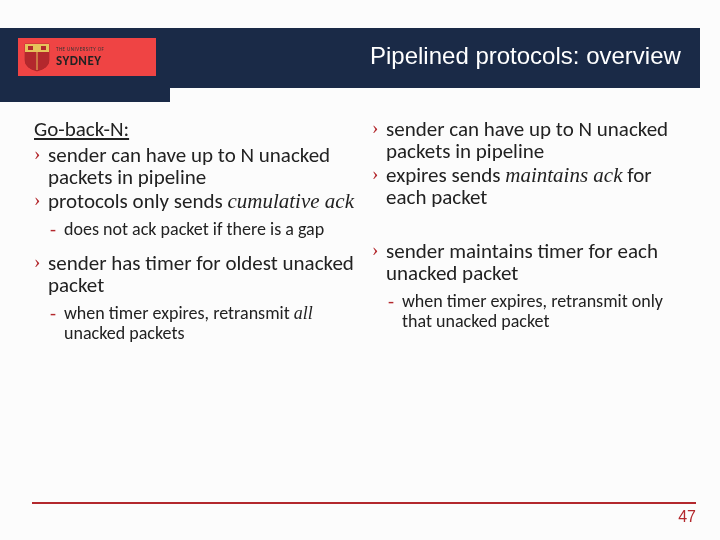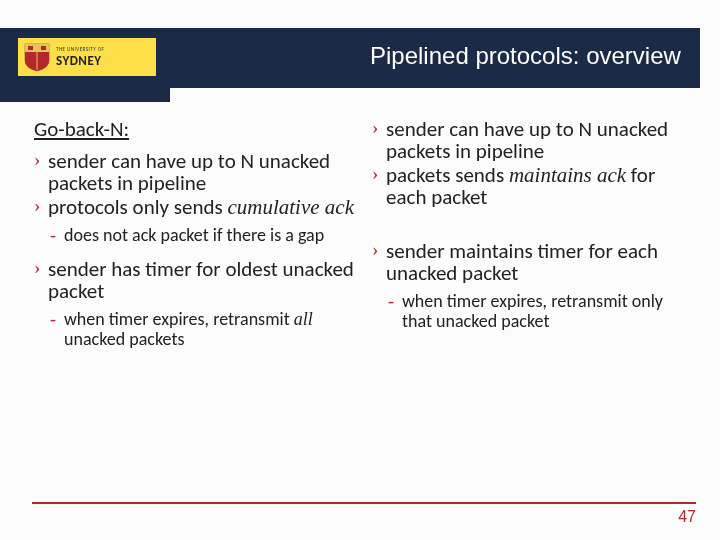--- a/index.html
+++ b/index.html
@@ -20,21 +20,21 @@
   .header-bar {
     position: absolute;
     top: 0; left: 0;
     width: 700px; height: 60px;
     background: #1a2a47;
   }
   .logo-box {
     position: absolute;
     top: 10px; left: 18px;
     width: 138px; height: 38px;
-    background: #fde047;
+    background: #ef4444;
     display: flex;
     align-items: center;
     padding: 4px 6px;
     gap: 6px;
   }
   .shield {
     width: 26px; height: 30px;
     flex: 0 0 26px;
   }
   .logo-text {
@@ -71,21 +71,21 @@
     top: 116px; left: 34px; right: 28px;
     display: flex;
     gap: 18px;
   }
   .col {
     flex: 1 1 0;
   }
   .heading {
     font-size: 21px;
     text-decoration: underline;
-    margin-bottom: 8px;
+    margin-bottom: 2px;
   }
   .bullet {
     position: relative;
     padding-left: 14px;
     font-size: 21px;
     line-height: 1.05;
     margin-top: 2px;
   }
   .bullet .mk {
     position: absolute;
@@ -155,21 +155,21 @@
     <div class="heading">Go-back-N:</div>
     <div class="bullet"><span class="mk">›</span><span>sender can have up to N unacked packets in pipeline</span></div>
     <div class="bullet"><span class="mk">›</span><span>protocols only sends </span><span class="it">cumulative ack</span></div>
     <div class="sub"><span class="mk">-</span><span>does not ack packet if there is a gap</span></div>
     <div class="spacer-sm"></div>
     <div class="bullet"><span class="mk">›</span><span>sender has timer for oldest unacked packet</span></div>
     <div class="sub"><span class="mk">-</span><span>when timer expires, retransmit </span><span class="it">all</span><span> unacked packets</span></div>
   </div>
   <div class="col">
     <div class="bullet"><span class="mk">›</span><span>sender can have up to N unacked packets in pipeline</span></div>
-    <div class="bullet"><span class="mk">›</span><span>packets sends </span><span class="it">maintains ack</span><span> for each packet</span></div>
+    <div class="bullet"><span class="mk">›</span><span>expires sends </span><span class="it">maintains ack</span><span> for each packet</span></div>
     <div class="spacer-right"></div>
     <div class="bullet"><span class="mk">›</span><span>sender maintains timer for each unacked packet</span></div>
     <div class="sub"><span class="mk">-</span><span>when timer expires, retransmit only that unacked packet</span></div>
   </div>
 </div>
 
 <div class="footer-line"></div>
 <div class="page-num">47</div>
 
 </body></html>

